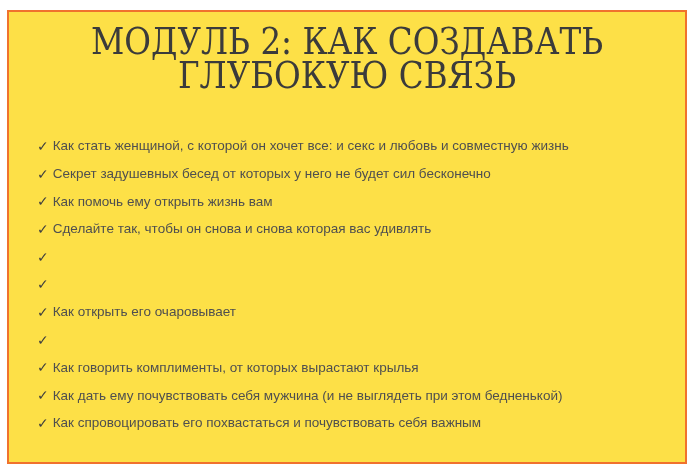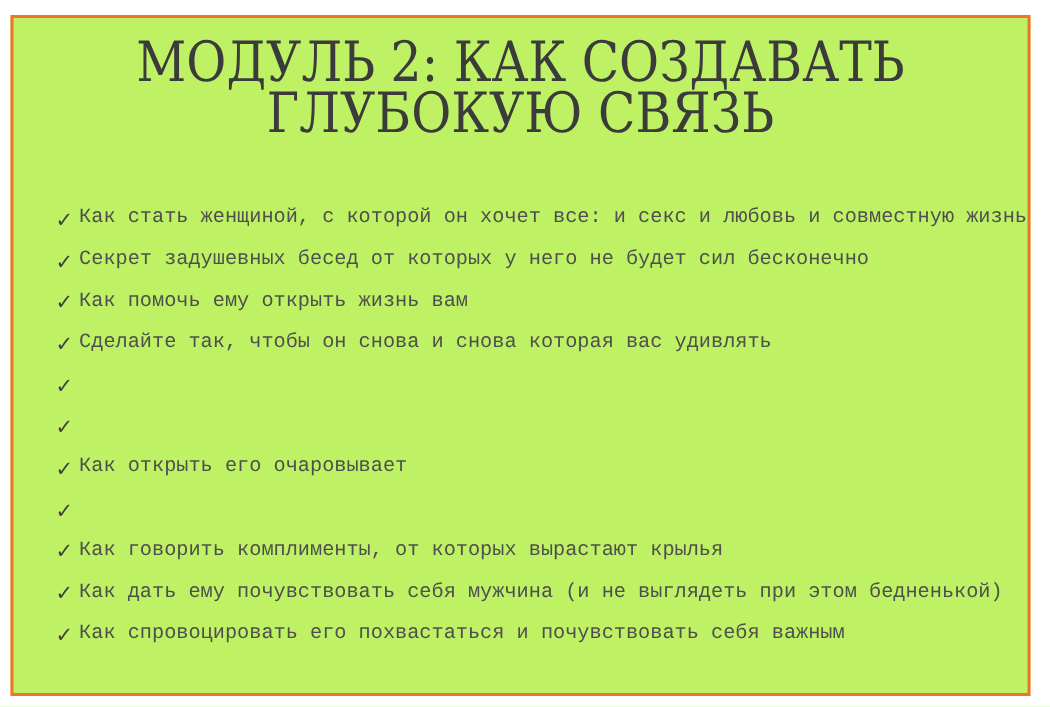--- a/index.html
+++ b/index.html
@@ -14,21 +14,21 @@
     overflow: hidden;
     font-family: "Liberation Sans", sans-serif;
   }
   .frame {
     position: absolute;
     left: 7px;
     top: 10px;
     right: 13px;
     bottom: 7px;
     border: 2px solid var(--accent, #f0722d);
-    background: #bef264;
+    background: #fde047;
     box-sizing: border-box;
   }
   .page-title {
     margin: 13px 10px 0 10px;
     text-align: center;
     font-family: "DejaVu Serif", "Liberation Serif", serif;
     font-weight: 400;
     color: var(--title, #3b3b3b);
     font-size: 37px;
     line-height: 34px;
@@ -54,21 +54,20 @@
     font-size: 14px;
     line-height: 1;
     color: var(--check, #3f3f3f);
     margin-right: 4px;
     flex: 0 0 auto;
   }
   .item-text {
     font-size: 13.5px;
     color: var(--text, #4f4f4f);
     white-space: nowrap;
-    font-family: Liberation Mono, monospace;
   }
 </style>
 </head>
 <body>
 
 <div class="frame">
   <h1 class="page-title">
     <span class="line">МОДУЛЬ 2: КАК СОЗДАВАТЬ</span>
     <span class="line">ГЛУБОКУЮ СВЯЗЬ</span>
   </h1>

